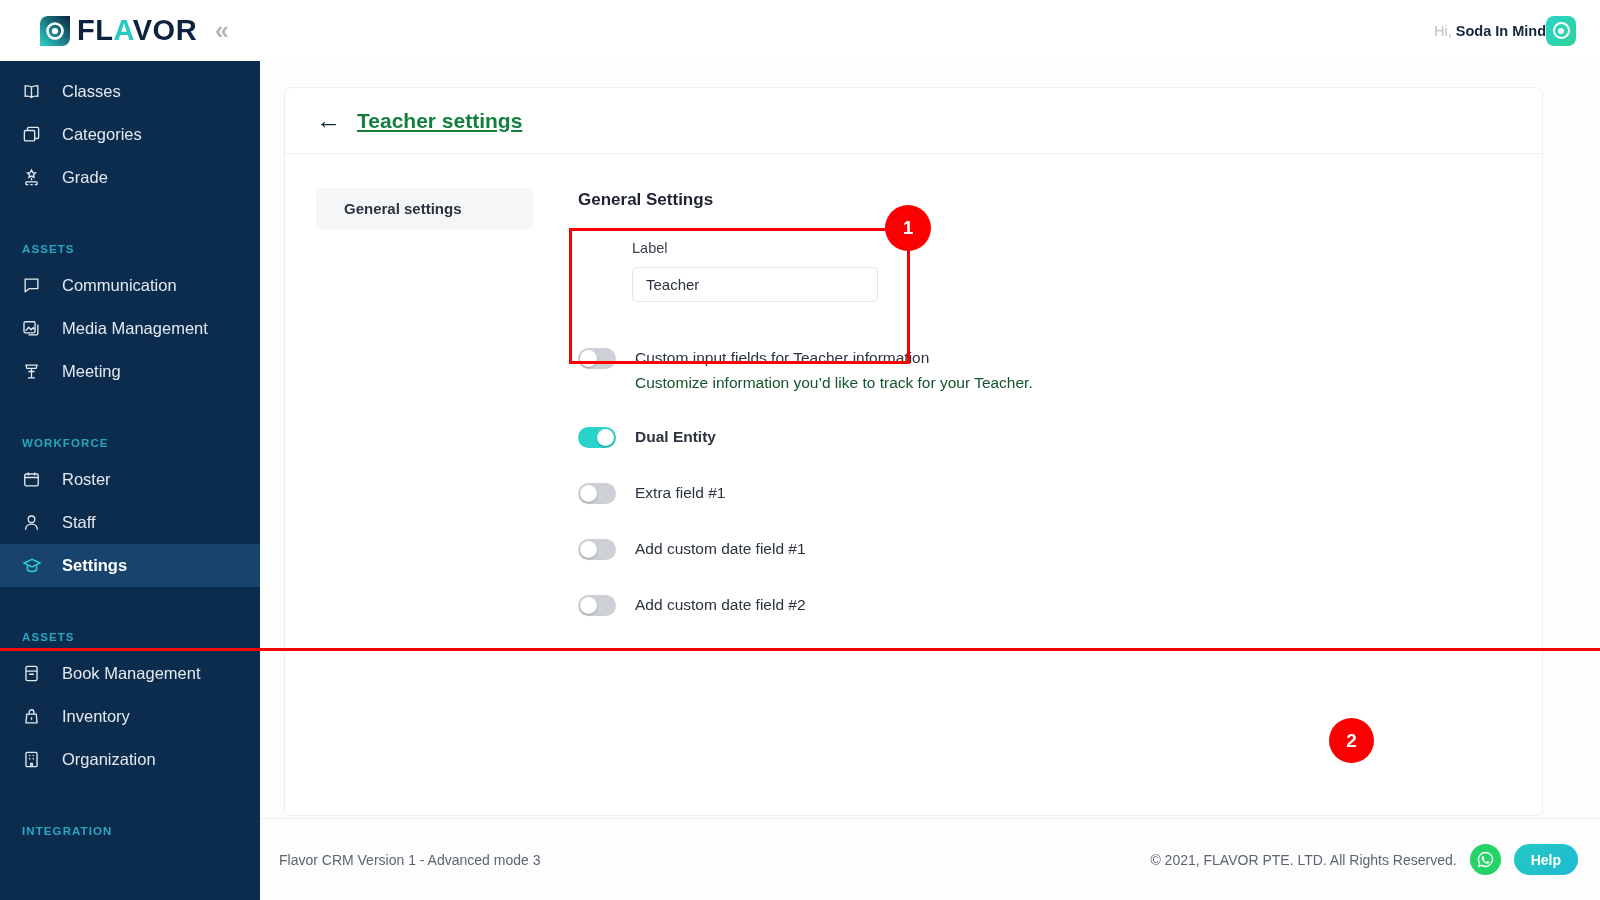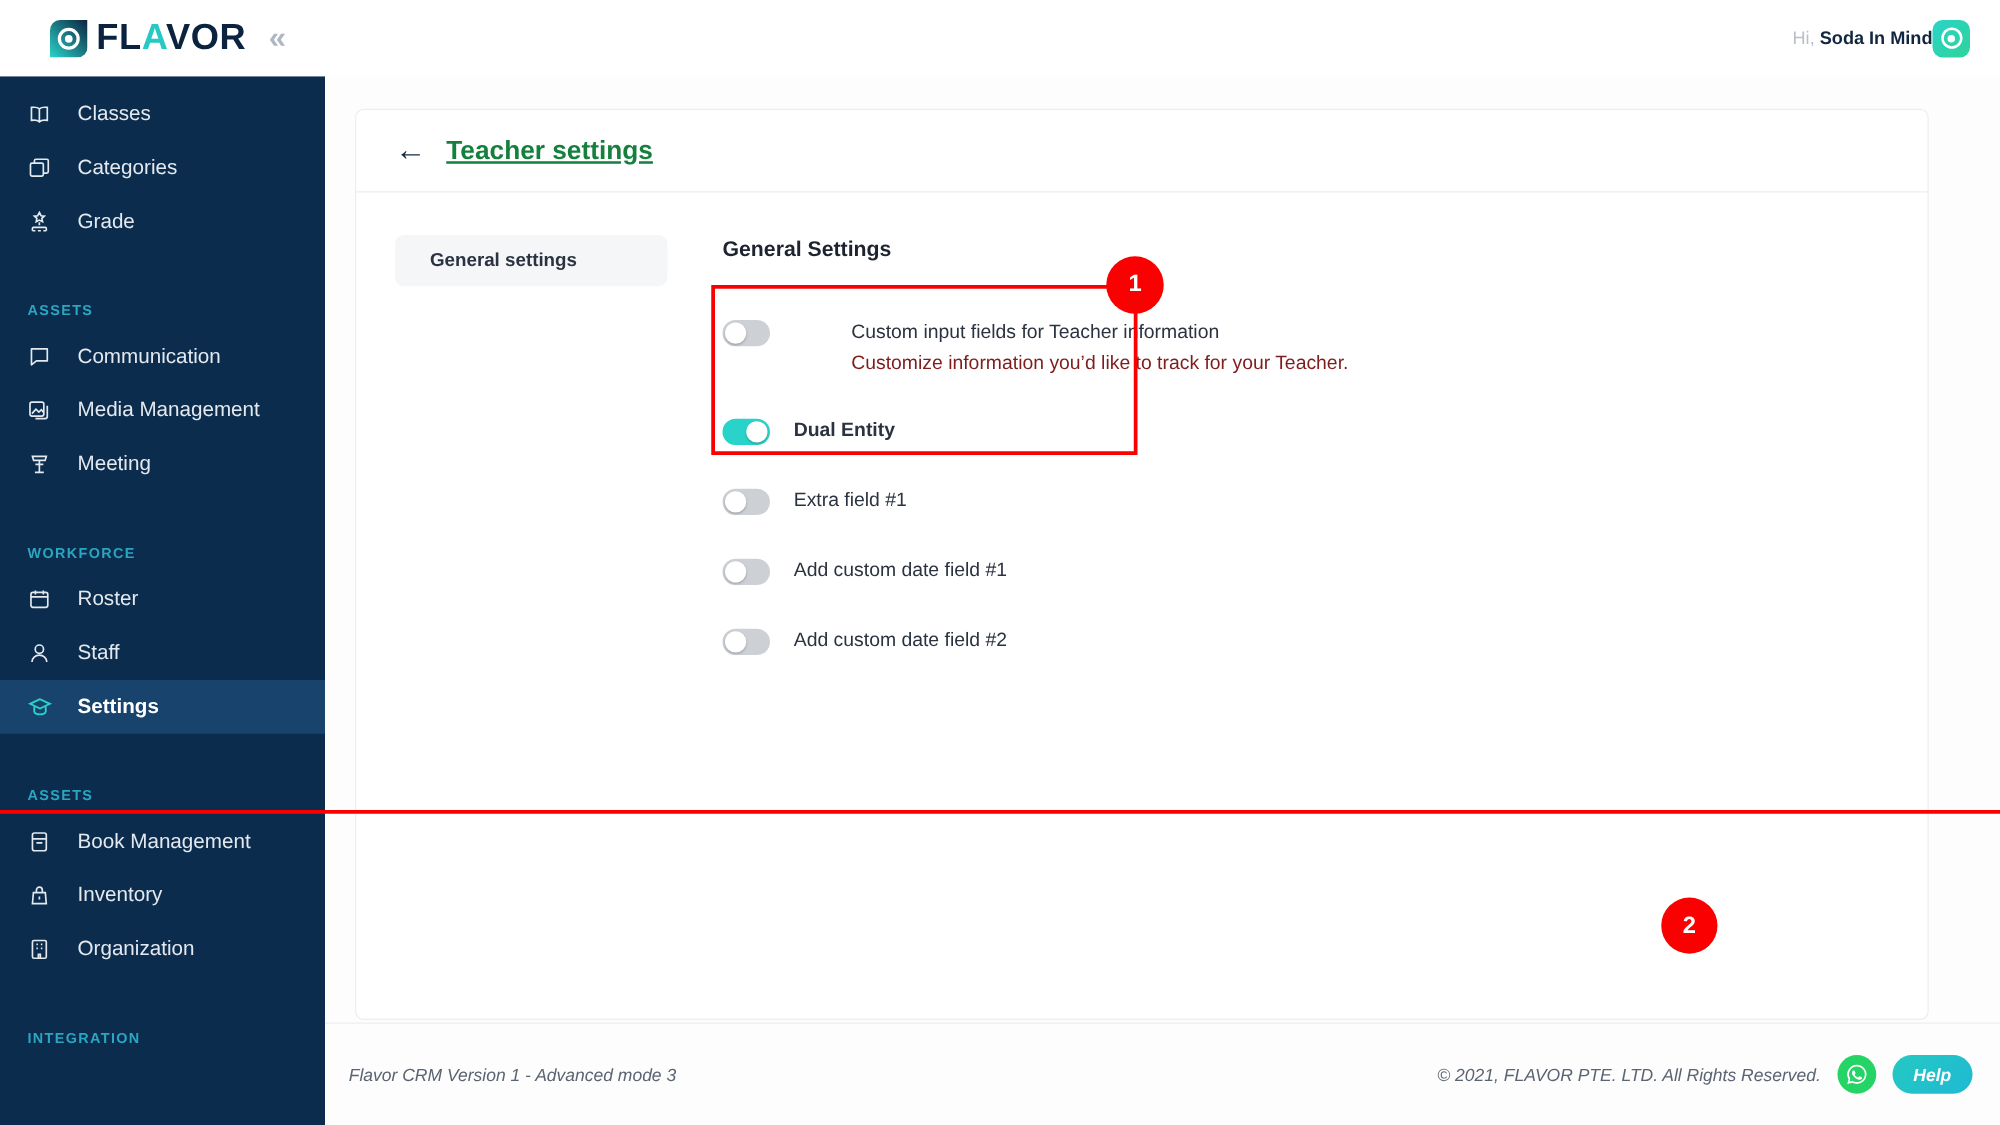--- a/index.html
+++ b/index.html
@@ -94,48 +94,48 @@
   .subsection-label { font-size: 15.5px; color: #3a424f; margin-bottom: 21px; }
   .field-block { padding-left: 54px; }
   .field-label { font-size: 14.5px; color: #3a424f; margin-bottom: 11px; }
   .text-input {
     width: 246px; height: 35px; border: 1px solid #e3e6ea; border-radius: 5px;
     background: #ffffff; font-family: "Liberation Sans", sans-serif;
     font-size: 15px; color: #2b3340; padding: 0 13px; outline: none;
   }
 
   .toggle-row { display: flex; align-items: flex-start; margin-top: 34px; }
-  .toggle-row.first { margin-top: 45px; gap: 46px; }
+  .toggle-row.first { margin-top: 45px; }
   .switch {
     width: 38px; min-width: 38px; height: 21px; border-radius: 11px;
     background: #cdd1d6; position: relative; cursor: pointer; margin-top: 1px;
   }
   .switch .knob {
     position: absolute; top: 2px; left: 2px; width: 17px; height: 17px;
     border-radius: 50%; background: #ffffff; box-shadow: 0 1px 2px rgba(0,0,0,.25);
   }
   .switch.on { background: #2ad3c9; }
   .switch.on .knob { left: 19px; }
   .toggle-texts { margin-left: 19px; }
   .toggle-title { font-size: 15.5px; color: #2b3340; line-height: 21px; }
   .toggle-title.bold { font-weight: 700; }
-  .toggle-desc { font-size: 15.5px; color: #7f1d1d; margin-top: 6px; }
+  .toggle-desc { font-size: 15.5px; color: #14532d; margin-top: 6px; }
 
   .save-btn {
     position: absolute; left: 916px; top: 700px; width: 122px; height: 34px;
     background: #2ac4d6; color: #ffffff; border: none; border-radius: 5px;
     font-family: "Liberation Sans", sans-serif; font-size: 14px; font-weight: 700;
     cursor: pointer;
   }
 
   
   .footer {
     position: absolute; left: 260px; top: 818px; width: 1340px; height: 82px;
     background: #fdfdfd; border-top: 1px solid #eceef1;
-    display: flex; align-items: center; font-style: italic;
+    display: flex; align-items: center;
   }
   .footer-left { margin-left: 19px; font-size: 14px; color: #5b6472; }
   .footer-right { margin-left: auto; margin-right: 22px; display: flex; align-items: center; gap: 13px; }
   .copyright { font-size: 14px; color: #5b6472; }
   .wa-btn {
     width: 31px; height: 31px; border-radius: 50%; background: #25d366;
     display: flex; align-items: center; justify-content: center; cursor: pointer;
   }
   .help-btn {
     height: 31px; padding: 0 17px; border-radius: 16px;
@@ -348,20 +348,24 @@
           <div class="tabcol">
             <div class="tab-item">
               <span>General settings</span>
             </div>
           </div>
 
           <div class="settings-col">
             <div class="section-title">General Settings</div>
 
 
+            <div class="field-block">
+              <div class="field-label">Label</div>
+              <input class="text-input" type="text" value="Teacher" style="">
+            </div>
 
             <div class="toggle-row first">
               <div class="switch">
                   <div class="knob"></div>
                 </div>
               <div class="toggle-texts">
                 <div class="toggle-title">Custom input fields for Teacher information</div>
                 <div class="toggle-desc">Customize information you’d like to track for your Teacher.</div>
               </div>
             </div>

